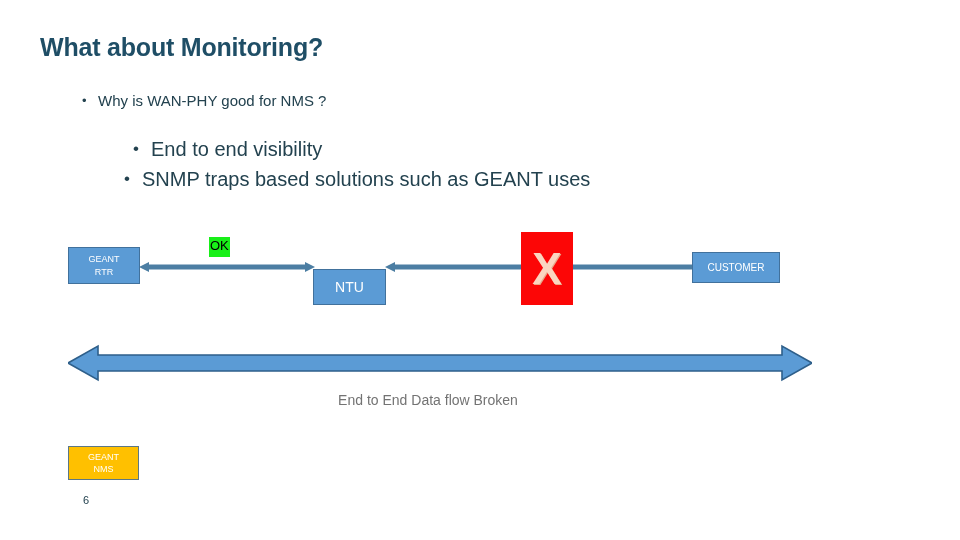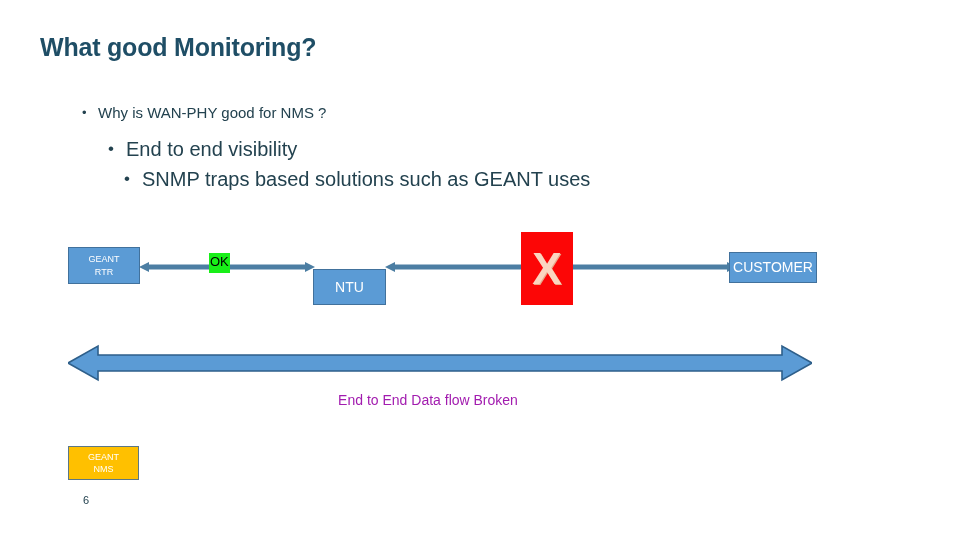--- a/index.html
+++ b/index.html
@@ -27,21 +27,21 @@
     font-weight: bold;
     color: #1f4e66;
     letter-spacing: -0.2px;
     white-space: nowrap;
   }
 
   
   .bullet-l1 {
     position: absolute;
     left: 82px;
-    top: 104px;
+    top: 92px;
     font-size: 15px;
     color: #23424f;
     white-space: nowrap;
   }
   .bullet-l1 .dot {
     display: inline-block;
     width: 16px;
     color: #23424f;
     font-size: 13px;
     vertical-align: 1px;
@@ -53,21 +53,21 @@
     color: #23424f;
     white-space: nowrap;
   }
   .bullet-l2 .dot {
     display: inline-block;
     width: 18px;
     color: #23424f;
     font-size: 17px;
     vertical-align: 2px;
   }
-  #bullet-visibility { top: 138px; }
+  #bullet-visibility { top: 138px; margin-left: 25px; }
   #bullet-snmp { top: 168px; margin-left: 16px; }
 
   
   .node-box {
     position: absolute;
     background: #5b9bd5;
     border: 1px solid #41719c;
     color: #ffffff;
     display: flex;
     flex-direction: column;
@@ -86,25 +86,25 @@
   }
   #node-ntu {
     left: 313px;
     top: 249px;
     width: 73px;
     height: 36px;
     font-size: 14px;
     margin-top: 20px;
   }
   #node-customer {
-    left: 729px;
+    left: 692px;
     top: 252px;
     width: 88px;
     height: 31px;
-    font-size: 14px;
+    font-size: 10px;
   }
 
   
   #node-failure {
     position: absolute;
     left: 521px;
     top: 232px;
     width: 52px;
     height: 73px;
     background: #fc0606;
@@ -126,21 +126,20 @@
     position: absolute;
     left: 209px;
     top: 237px;
     background: #18ef18;
     color: #000000;
     font-size: 13px;
     padding: 0 1px;
     line-height: 18px;
     height: 20px;
     z-index: 6;
-    margin-top: 16px;
   }
 
   
   .connector {
     position: absolute;
     top: 260px;
     height: 14px;
     z-index: 2;
   }
   .connector svg { display: block; }
@@ -157,21 +156,21 @@
   #span-arrow svg { display: block; }
 
   
   #flow-caption {
     position: absolute;
     left: 0;
     top: 392px;
     width: 856px;
     text-align: center;
     font-size: 14px;
-    color: #a21caf;
+    color: #737373;
   }
 
   
   #node-geant-nms {
     position: absolute;
     left: 68px;
     top: 446px;
     width: 71px;
     height: 34px;
     background: #ffc000;
@@ -193,21 +192,21 @@
     top: 494px;
     font-size: 11px;
     color: #23424f;
   }
 </style>
 </head>
 <body>
 
 <div id="slide">
 
-  <div id="slide-title">What good Monitoring?</div>
+  <div id="slide-title">What about Monitoring?</div>
 
   <div class="bullet-l1">
     <span class="dot">•</span><span>Why is WAN-PHY good for NMS ?</span>
   </div>
 
   <div class="bullet-l2" id="bullet-visibility">
     <span class="dot">•</span><span>End to end visibility</span>
   </div>
   <div class="bullet-l2" id="bullet-snmp">
     <span class="dot">•</span><span>SNMP traps based solutions such as GEANT uses</span>

